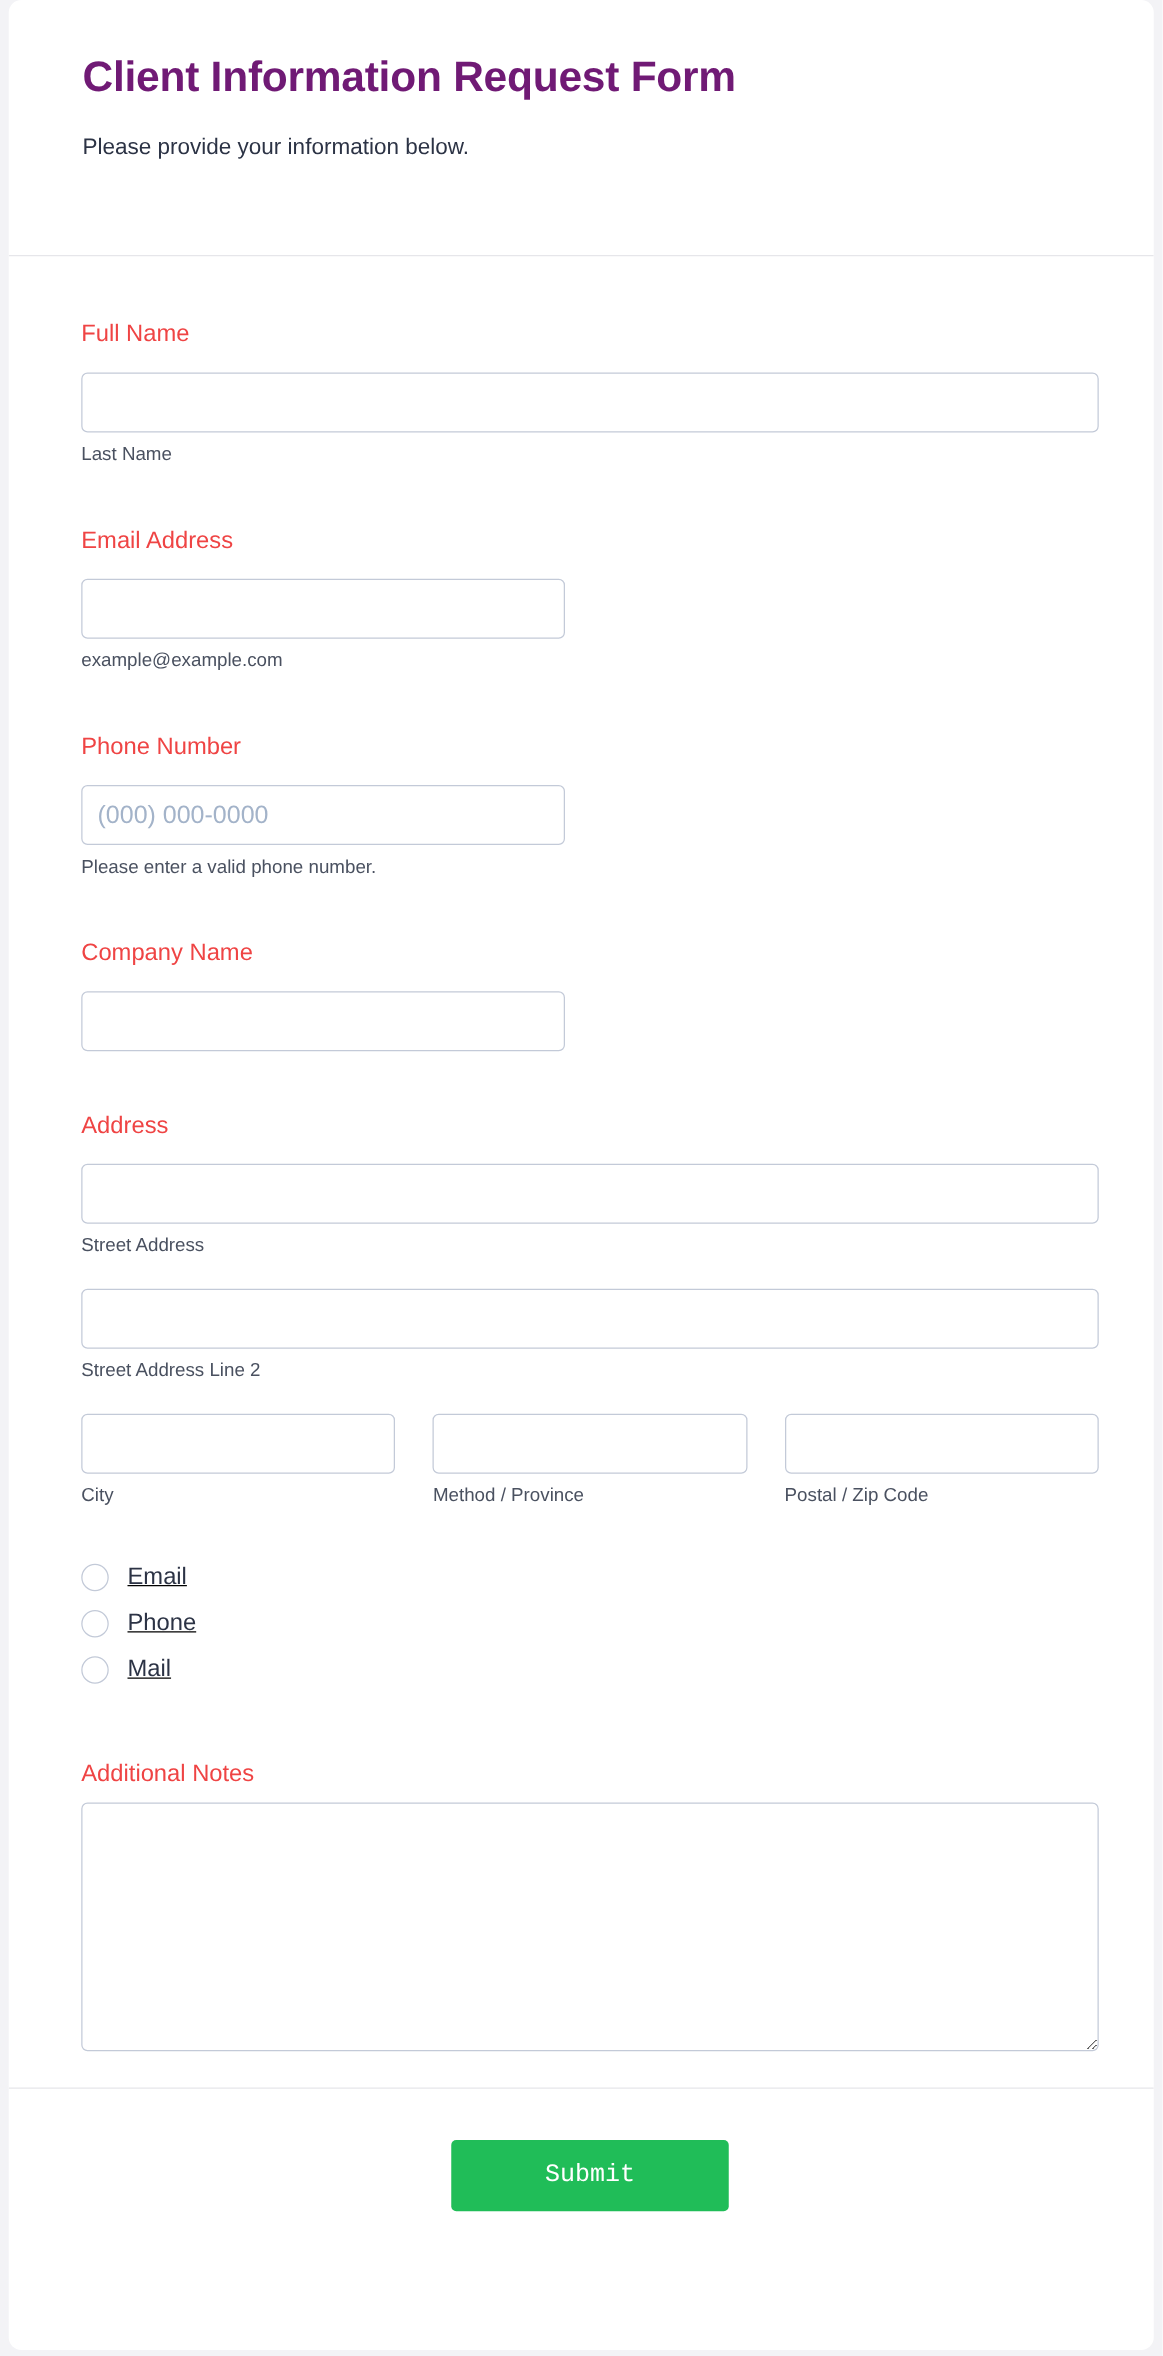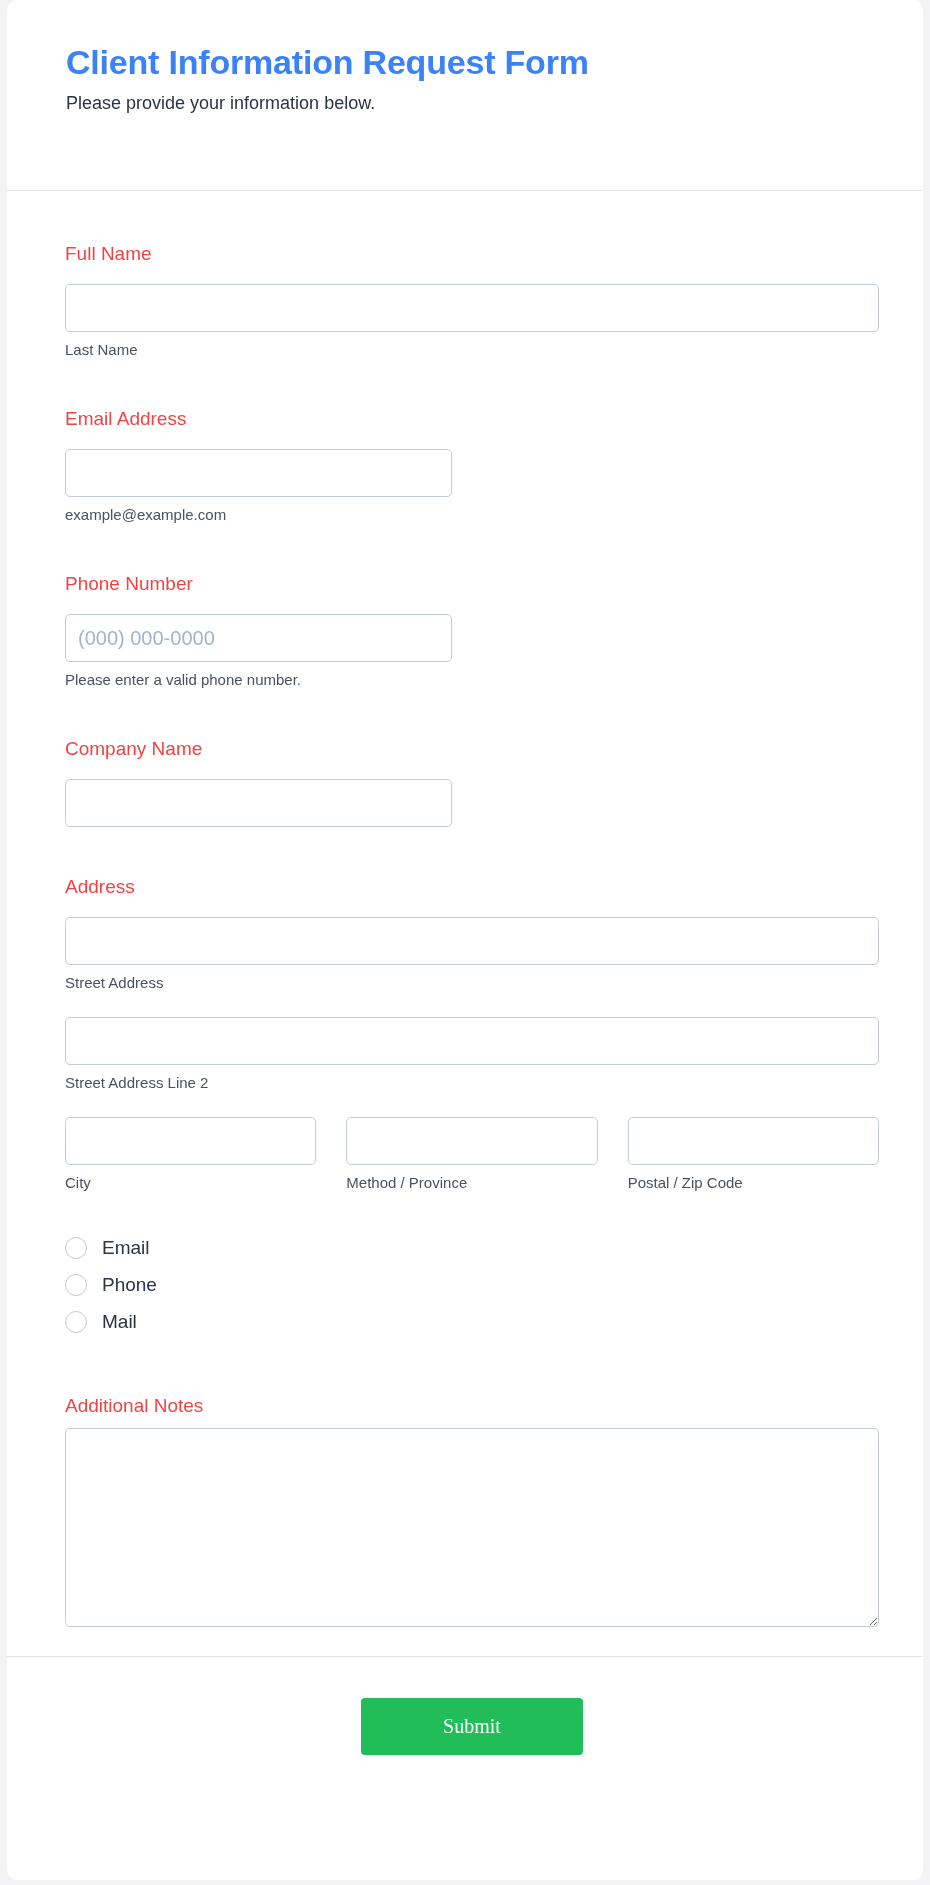--- a/index.html
+++ b/index.html
@@ -20,26 +20,26 @@
     overflow: hidden;
   }
   
   .form-header {
     padding: 42px 59px 76px 59px;
     border-bottom: 1px solid #e6e6ea;
   }
   .form-title {
     font-size: 34px;
     font-weight: 700;
-    color: #3b82f6;
+    color: #701a75;
     line-height: 41px;
     letter-spacing: -0.2px;
   }
   .form-subtitle {
-    margin-top: 10px;
+    margin-top: 24px;
     font-size: 18px;
     color: #2c3345;
     line-height: 21px;
   }
   
   .form-body {
     padding: 52px 44px 0 58px;
   }
   .question { margin-bottom: 49px; }
   .q-label {
@@ -72,21 +72,21 @@
     margin-top: 9px;
     font-size: 15px;
     line-height: 18px;
     color: #4a5160;
   }
   .row { display: flex; gap: 30px; }
   .col { flex: 1 1 0; min-width: 0; }
   .w-med   { width: 387px; }
   .sub-row { margin-bottom: 25px; }
   
-  .radio-group { margin-top: -4px; }
+  .radio-group { margin-top: -4px; text-decoration: underline; }
   .radio-row {
     display: flex;
     align-items: center;
     margin-bottom: 15px;
     cursor: pointer;
   }
   .radio-row:last-child { margin-bottom: 1px; }
   .radio-input {
     -webkit-appearance: none;
     appearance: none;
@@ -119,21 +119,21 @@
   }
   .submit-button {
     display: block;
     margin: 0 auto;
     width: 222px;
     height: 57px;
     border: none;
     border-radius: 4px;
     background: #20bd58;
     color: #ffffff;
-    font-family: Liberation Serif, serif;
+    font-family: Liberation Mono, monospace;
     font-size: 20px;
     cursor: pointer;
   }
 </style>
 </head>
 <body>
 
 <div class="card">
 
   <div class="form-header">

